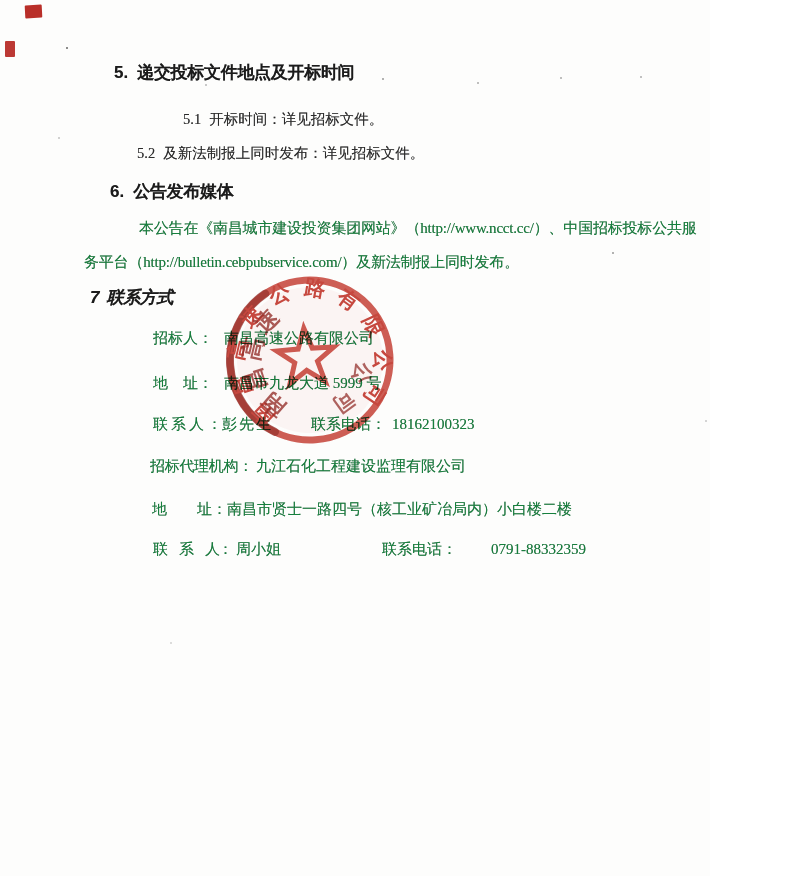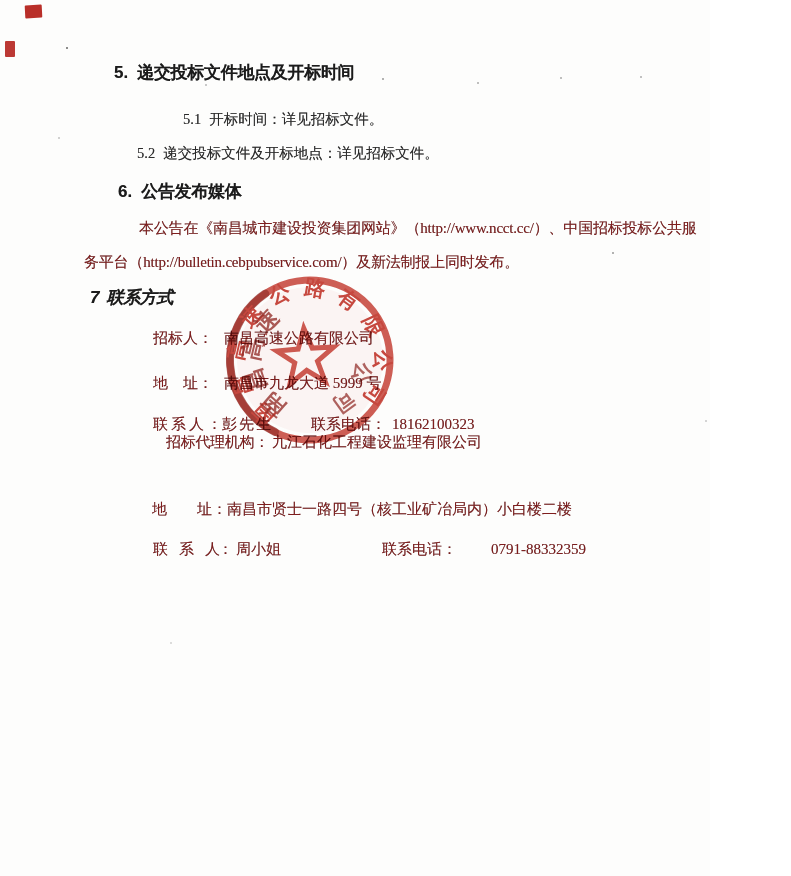--- a/index.html
+++ b/index.html
@@ -5,21 +5,21 @@
   html,body{margin:0;padding:0;background:#ffffff;}
   .page{position:relative;width:710px;height:876px;background:#fdfdfc;overflow:hidden;
         font-family:"Liberation Serif","DejaVu Serif",serif;}
   
   .h{position:absolute;font-family:"Liberation Sans","DejaVu Sans",sans-serif;font-weight:700;
      font-size:17px;color:#1b1b1b;white-space:nowrap;letter-spacing:-0.3px;
      text-shadow:0 0 .6px rgba(25,25,25,.55);}
   .h .hnum{margin-right:9px;letter-spacing:0;}
   
   .b{position:absolute;font-family:"Liberation Serif","DejaVu Serif",serif;font-size:15px;
-     color:#7f1d1d;white-space:nowrap;line-height:20px;
+     color:#15803d;white-space:nowrap;line-height:20px;
      text-shadow:0 0 .5px rgba(35,35,35,.5);}
   .sub{font-size:14.5px;color:#2b2b2b;}
   .sub .num{margin-right:8px;}
   .para{letter-spacing:-0.2px;}
   .cl{height:20px;width:560px;}
   .cl span{position:absolute;top:0;}
   .sp0{left:0;}
   .lbl-spaced{letter-spacing:3px;}
   .lbl-tight{letter-spacing:-2px;}
   .val-spaced{letter-spacing:2px;}
@@ -53,24 +53,24 @@
   <div class="speck" style="left:705px;top:420px;width:1.5px;height:1.5px;background:#ccc;"></div>
   <div class="speck" style="left:170px;top:642px;width:2px;height:2px;background:#d0d0d0;"></div>
 
   <div class="h" style="left:114px;top:61px;">
     <span class="hnum">5.</span><span>递交投标文件地点及开标时间</span>
   </div>
   <div class="b sub" style="left:137px;top:109px;margin-left:46px;">
     <span class="num">5.1</span><span>开标时间：详见招标文件。</span>
   </div>
   <div class="b sub" style="left:137px;top:143px;">
-    <span class="num">5.2</span><span>递交投标文件及开标地点：详见招标文件。</span>
+    <span class="num">5.2</span><span>及新法制报上同时发布：详见招标文件。</span>
   </div>
 
-  <div class="h" style="left:118px;top:180px;">
+  <div class="h" style="left:110px;top:180px;">
     <span class="hnum">6.</span><span>公告发布媒体</span>
   </div>
   <div class="b para" style="left:139px;top:218px;">本公告在《南昌城市建设投资集团网站》（http://www.ncct.cc/）、中国招标投标公共服</div>
   <div class="b para" style="left:84px;top:252px;">务平台（http://bulletin.cebpubservice.com/）及新法制报上同时发布。</div>
 
   <div class="h" style="left:90px;top:286px;font-style:italic;">
     <span class="hnum" style="margin-right:7px;">7</span><span>联系方式</span>
   </div>
 
   <div class="b cl" style="left:153px;top:330px;font-family:Liberation Mono, monospace;">
@@ -81,21 +81,21 @@
     <span class="sp0">地　址：</span>
     <span style="left:71px;">南昌市九龙大道 5999 号</span>
   </div>
   <div class="b cl" style="left:153px;top:414px;">
     <span class="sp0 lbl-spaced">联系人：</span>
     <span class="val-spaced" style="left:69px;">彭先生</span>
     <span style="left:158px;">联系电话：</span>
     <span style="left:239px;">18162100323</span>
   </div>
 
-  <div class="b" style="left:150px;top:432px;margin-left:16px;">
+  <div class="b" style="left:150px;top:456px;">
     <span style="letter-spacing:-0.3px;">招标代理机构：</span><span style="margin-left:3px;">九江石化工程建设监理有限公司</span>
   </div>
   <div class="b" style="left:152px;top:499px;">
     <span>地　　址：</span><span>南昌市贤士一路四号（核工业矿冶局内）小白楼二楼</span>
   </div>
   <div class="b cl" style="left:153px;top:539px;">
     <span class="sp0 lbl-tight">联　系　人：</span>
     <span style="left:83px;">周小姐</span>
     <span style="left:229px;">联系电话：</span>
     <span style="left:306px;margin-left:32px;">0791-88332359</span>

